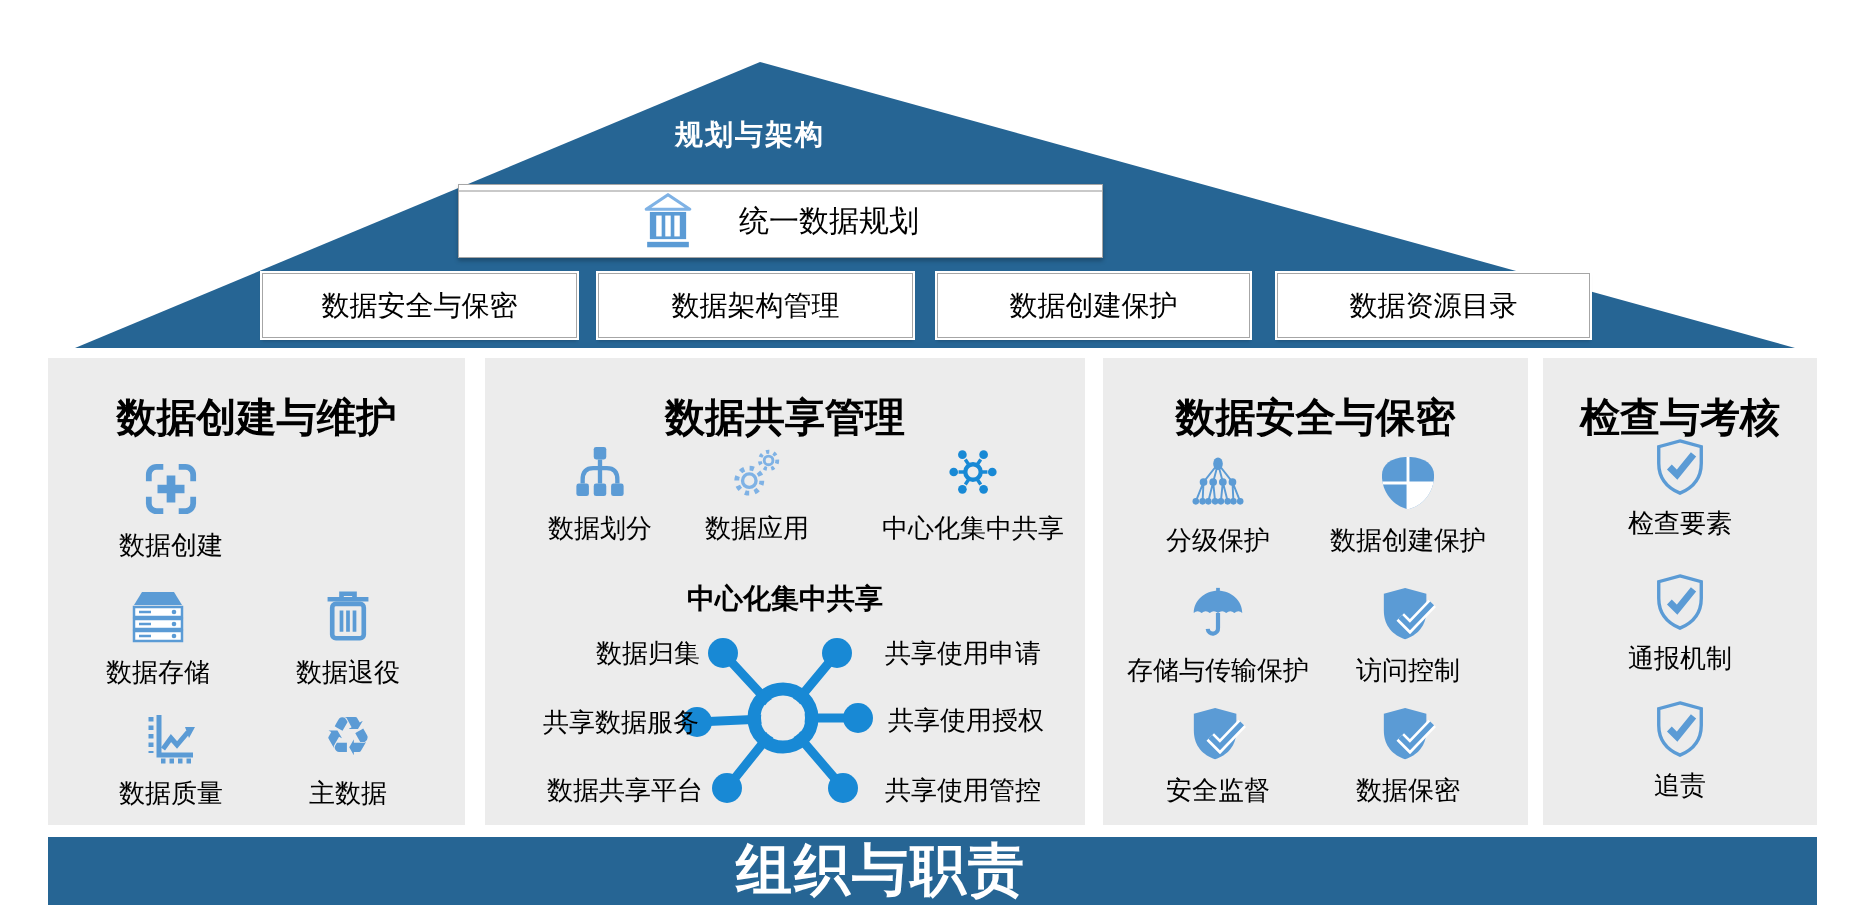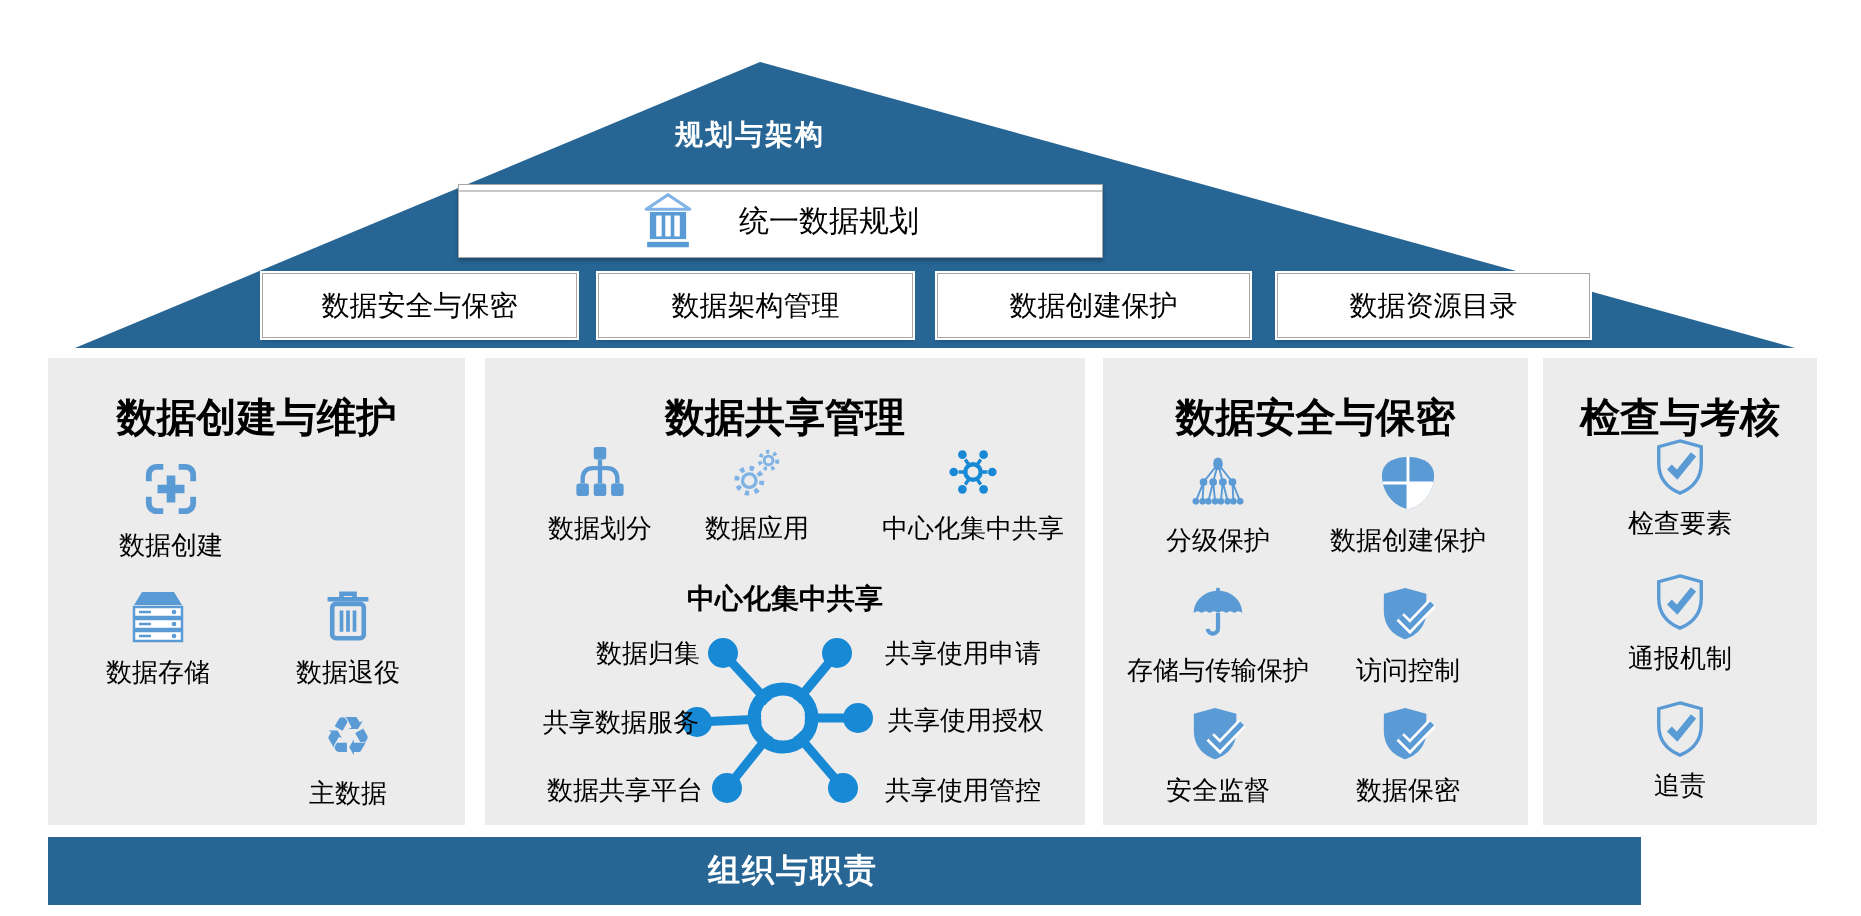--- a/index.html
+++ b/index.html
@@ -34,22 +34,22 @@
   .cell .ic{height:58px;display:flex;align-items:center;justify-content:center}
   .cell .lb{font-size:26px;white-space:nowrap}
   .glyph-icon{font-family:"DejaVu Sans",sans-serif;font-size:54px;line-height:58px;color:#5B9BD5}
 
   
   .hub-sub{position:absolute;left:0;right:0;top:222px;text-align:center;
     font-size:28px;font-weight:bold;white-space:nowrap}
   .hub-label{position:absolute;font-size:26px;line-height:30px;white-space:nowrap}
 
   
-  .footer{left:48px;top:837px;width:1593px;height:68px;background:#266594;
-    color:#fff;font-size:32px;font-weight:bold;text-align:center;line-height:66px;
+  .footer{left:48px;top:837px;width:1769px;height:68px;background:#266594;
+    color:#fff;font-size:56px;font-weight:bold;text-align:center;line-height:66px;
     padding-right:103px;letter-spacing:2px}
 </style>
 </head>
 <body>
 
 <svg width="0" height="0" style="position:absolute" aria-hidden="true">
   <defs>
     <symbol id="i-bank" viewBox="0 0 56 64">
       <path d="M28,3 L52,19 H4 Z" fill="none" stroke="#7FB2E5" stroke-width="3.5" stroke-linejoin="round"></path>
       <rect x="8" y="22" width="40" height="30" fill="#5B9BD5"></rect>
@@ -224,20 +224,28 @@
       <span class="lb">数据存储</span>
     </div>
     <div class="cell" style="left:210px;top:229px;width:180px">
       <span class="ic">
           <svg width="52" height="56">
             <use href="#i-trash"></use>
           </svg>
         </span>
       <span class="lb">数据退役</span>
     </div>
+    <div class="cell" style="left:33px;top:350px;width:180px">
+      <span class="ic">
+          <svg width="56" height="56">
+            <use href="#i-chart"></use>
+          </svg>
+        </span>
+      <span class="lb">数据质量</span>
+    </div>
     <div class="cell" style="left:210px;top:350px;width:180px">
       <span class="ic glyph-icon">♻</span>
       <span class="lb">主数据</span>
     </div>
   </div>
 
   <div class="abs panel" style="left:485px;width:600px">
     <div class="col-title">数据共享管理</div>
     <div class="cell" style="left:35px;top:85px;width:160px">
       <span class="ic">

